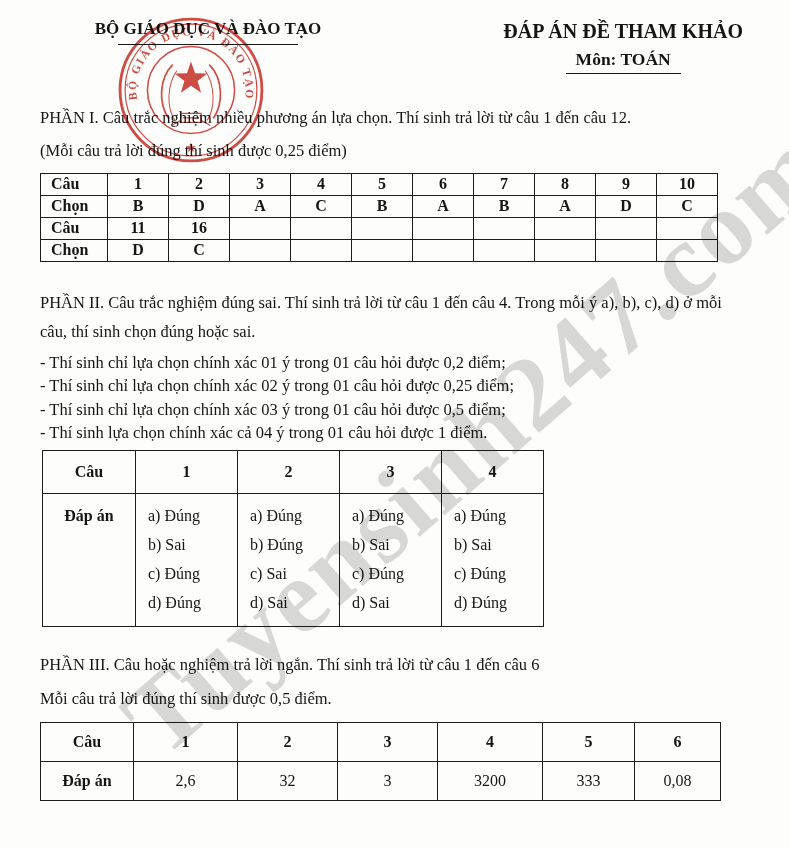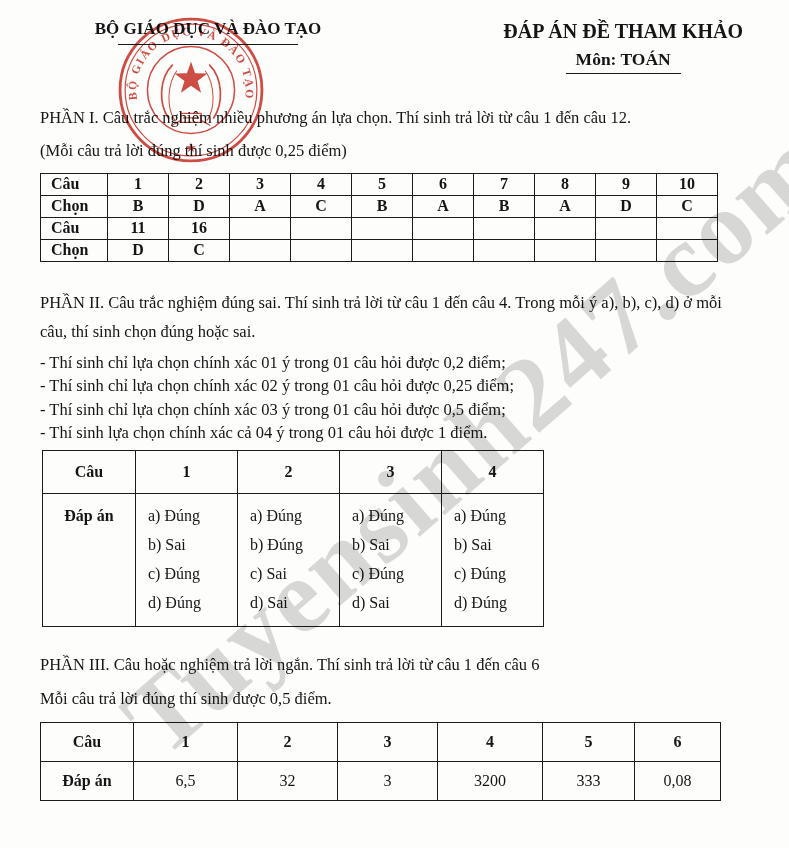--- a/index.html
+++ b/index.html
@@ -239,21 +239,21 @@
         <td class="hd3">Câu</td>
         <td class="hd3">1</td>
         <td class="hd3">2</td>
         <td class="hd3">3</td>
         <td class="hd3">4</td>
         <td class="hd3">5</td>
         <td class="hd3">6</td>
       </tr>
       <tr>
         <td class="lab3">Đáp án</td>
-        <td>6,5</td>
+        <td>2,6</td>
         <td>32</td>
         <td>3</td>
         <td>3200</td>
         <td>333</td>
         <td>0,08</td>
       </tr>
     </tbody>
       </table>
 
   </div>

